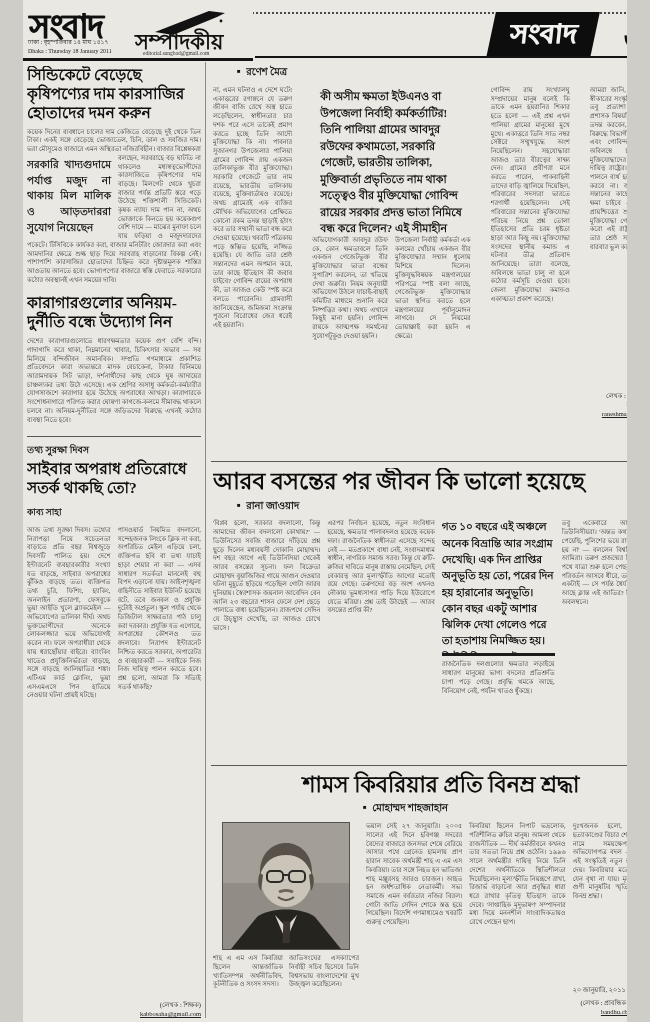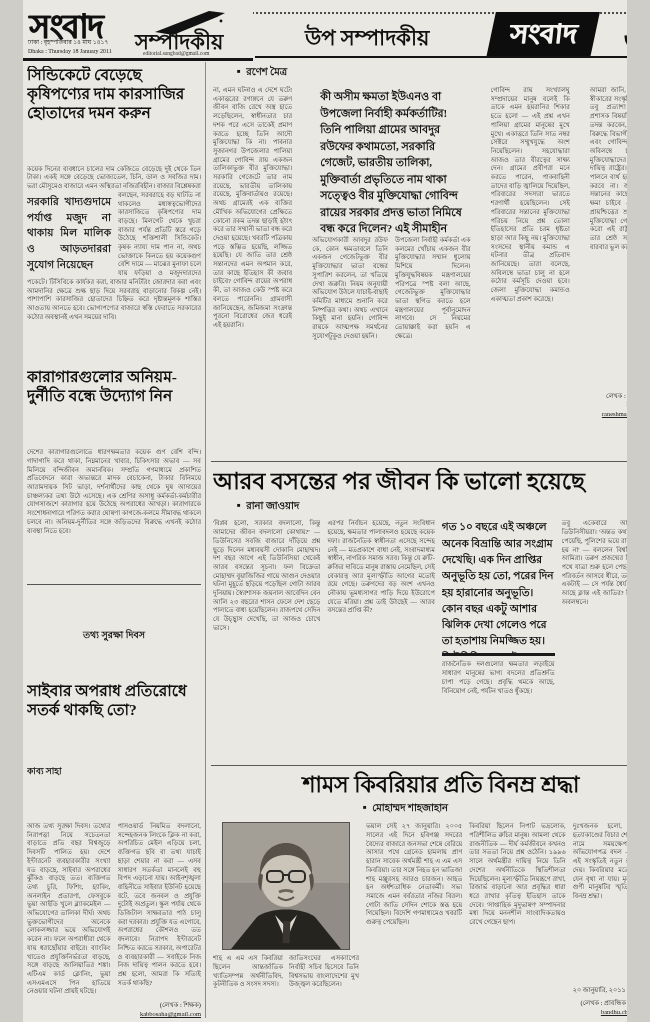--- a/index.html
+++ b/index.html
@@ -22,26 +22,26 @@
   .topbar-rule{position:absolute;left:232px;top:56px;width:418px;border-top:2px solid #141414;height:0;}
   
   .vrule{position:absolute;left:182px;top:62px;height:956px;border-left:1px solid #8a8a86;width:0;}
   .hrule1{position:absolute;left:188px;top:461px;width:462px;border-top:1px solid #5a5a56;height:0;}
   .hrule2{position:absolute;left:188px;top:765px;width:462px;border-top:1px solid #5a5a56;height:0;}
   
   .body-txt{font-size:6.5px;line-height:1.34;text-align:justify;color:#333;}
   .byline-row{font-size:10px;font-weight:bold;color:#161616;}
   .byline-row .mk{font-size:6px;vertical-align:2px;margin-right:3px;}
   
-  .left-col{position:absolute;left:4px;top:66px;width:174px;height:952px;display:flex;flex-direction:column;overflow:hidden;gap:37px;}
+  .left-col{position:absolute;left:4px;top:66px;width:174px;height:952px;display:flex;flex-direction:column;overflow:hidden;}
   .ed-head{font-size:15.5px;line-height:1.22;font-weight:bold;color:#0f0f0f;margin:0 0 5px 0;}
   .ed-body{margin-bottom:10px;}
   .inset-quote{float:left;width:84px;margin:3px 7px 3px 0;font-size:10.5px;line-height:1.5;font-weight:bold;color:#1c1c1c;}
   .sec-rule{border:none;border-top:1px solid #555;margin:2px 0 6px 0;width:100%;}
-  .kicker{font-size:9.5px;font-weight:bold;color:#151515;margin-bottom:2px;text-align:center;}
+  .kicker{font-size:9.5px;font-weight:bold;color:#151515;margin-bottom:2px;}
   .cyber-byline{font-size:9px;font-weight:bold;margin:2px 0 6px 0;color:#222;}
   .cyber-cols{flex:1;min-height:0;display:flex;gap:7px;}
   .cyber-cols .c{flex:1;overflow:hidden;display:flex;flex-direction:column;}
   .cyber-cols .fill{flex:1;overflow:hidden;}
   .credit-blk{flex:none;text-align:right;font-size:6.5px;line-height:1.4;color:#222;padding-top:2px;}
   .email{text-decoration:underline;}
   
   .main-art{position:absolute;left:190px;top:64px;width:456px;height:394px;overflow:hidden;}
   .main-art h1{margin:2px 0 3px 0;text-align:center;font-size:27px;line-height:1.15;color:#0d0d0d;}
   .main-art .byline-row{margin-left:24px;margin-bottom:5px;}
@@ -95,21 +95,20 @@
         </svg>
     </span>
     <div class="mast-dates">
       <div>ঢাকা : বৃহস্পতিবার ১৪ মাঘ ১৪১৭</div>
       <div>Dhaka : Thursday 18 January 2011</div>
     </div>
     <div class="mast-section">সম্পাদকীয়</div>
     <div class="mast-email">editorial.sangbad@gmail.com</div>
   </header>
 
-  <div class="topbar-title">উপ সম্পাদকীয়</div>
   <div class="nb-logo">
     <span>সংবাদ</span>
   </div>
   <div class="page-num">৬</div>
   <div class="topbar-rule"></div>
 
   <div class="vrule"></div>
   <div class="hrule1"></div>
   <div class="hrule2"></div>
 

